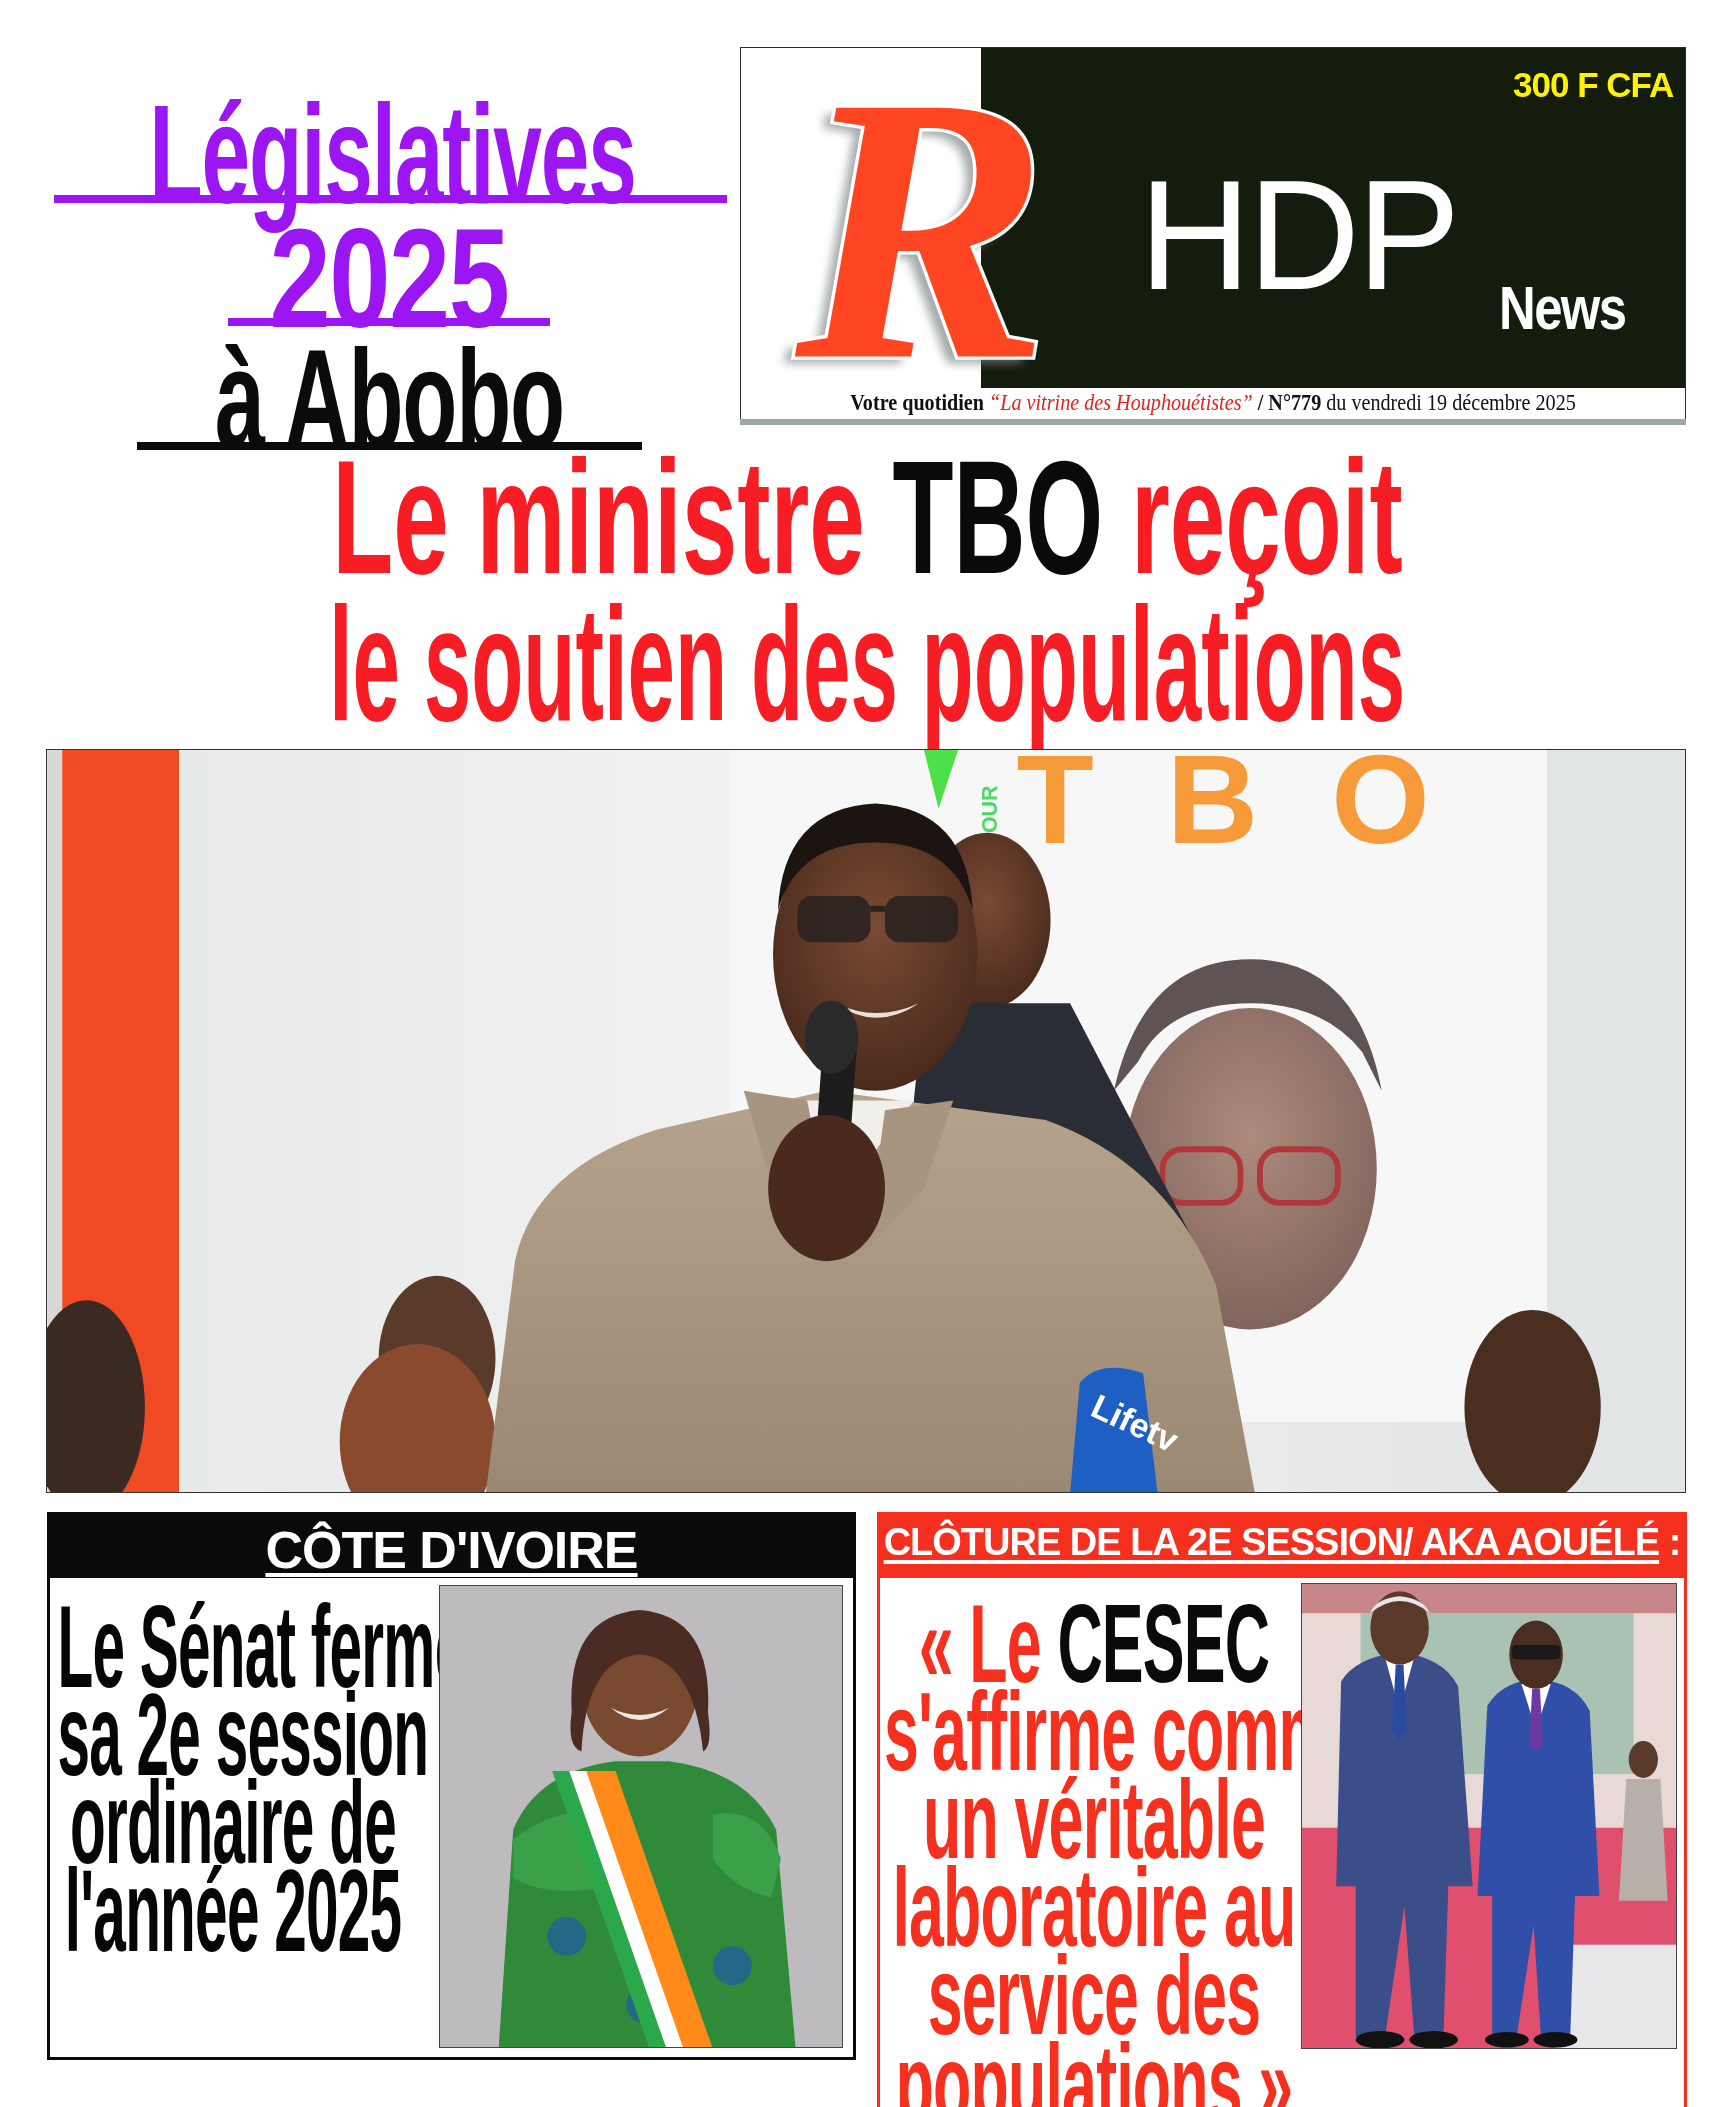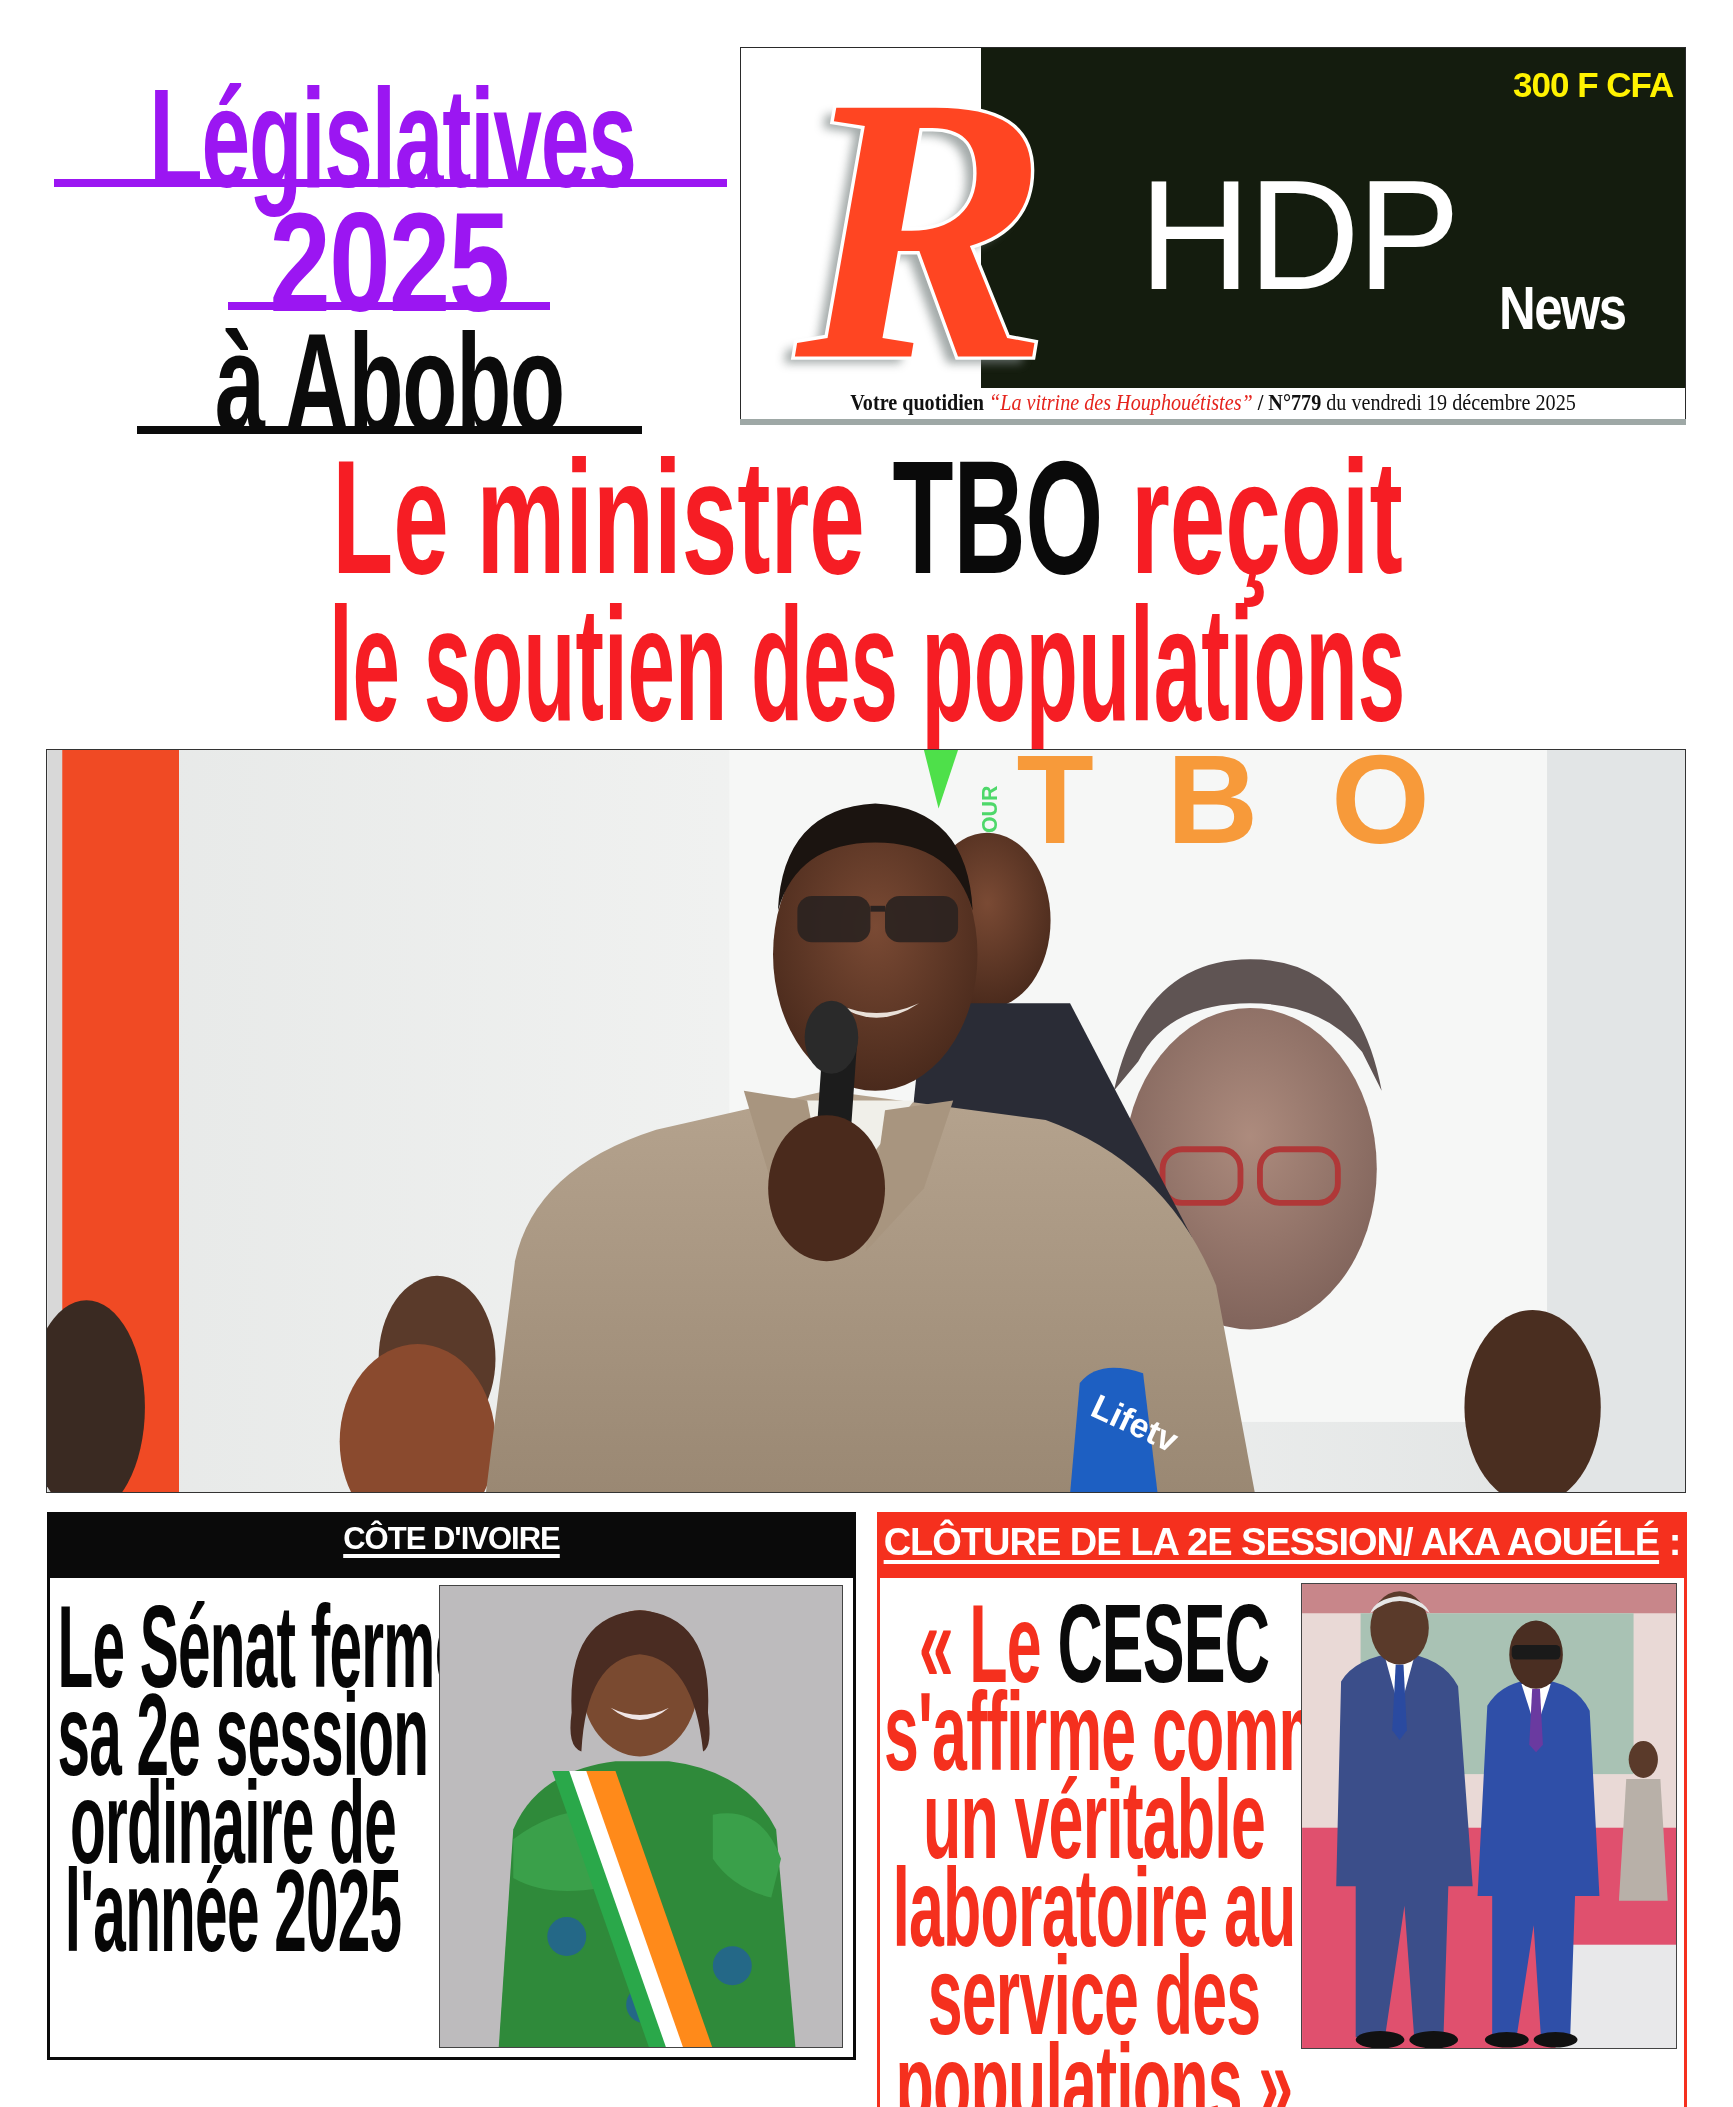--- a/index.html
+++ b/index.html
@@ -29,33 +29,33 @@
   .headline .dark { color: #0a0a0a; }
 
   
   .main-photo { position: absolute; left: 46px; top: 749px; width: 1640px; height: 744px; border: 1px solid #333; box-sizing: border-box; overflow: hidden; background: #eef0ef; }
 
   
   .box-left { position: absolute; left: 47px; top: 1512px; width: 809px; height: 548px; border: 3.9px solid #0a0a0a; box-sizing: border-box; background: #fff; }
   .box-left .box-head { position: absolute; left: 0; top: 0; right: 0; height: 63px; background: #0a0a0a; }
   .box-right { position: absolute; left: 877px; top: 1512px; width: 810px; height: 712px; border: 3.9px solid #f5301e; box-sizing: border-box; background: #fff; }
   .box-right .box-head { position: absolute; left: 0; top: 0; right: 0; height: 63px; background: #f5301e; }
-  .box-label { position: absolute; left: 0; right: 0; top: 6.8px; text-align: center; color: #fff; font-weight: 700; font-size: 31px; letter-spacing: -1px; white-space: nowrap; line-height: 1.1; }
+  .box-label { position: absolute; left: 0; right: 0; top: 6.8px; text-align: center; color: #fff; font-weight: 700; font-size: 52px; letter-spacing: -1px; white-space: nowrap; line-height: 1.1; }
   .box-label span.u { text-decoration: underline; text-decoration-thickness: 3.9px; text-underline-offset: 4.9px; }
   .box-title { position: absolute; text-align: center; font-weight: 700; line-height: 1; white-space: nowrap; transform-origin: center top; letter-spacing: -1.5px; }
   .box-title div { height: 88px; }
   .left-title { left: 7.8px; top: 73px; width: 351px; color: #060606; font-size: 117px; transform: scaleX(0.5); width: 702px; left: -168px; }
   .right-title { left: 3.9px; top: 73px; width: 419px; color: #f5301e; font-size: 107px; }
   .right-title .dark { color: #0a0a0a; }
   .sub-photo { position: absolute; border: 1px solid #444; box-sizing: border-box; overflow: hidden; }
 </style>
 </head>
 <body>
 
-<div class="abs" style="left:0;top:0;width:731px;height:438px;">
+<div class="abs" style="left:0;top:16px;width:731px;height:438px;">
   <div class="kicker-line kicker-purple" style="left:54px;width:673px;top:57px;font-size:141px;transform:scaleX(0.62);width:1085px;left:-150px;">Législatives</div>
   <div class="uline" style="left:54px;top:179px;width:673px;background:#9b16f2;"></div>
 
   <div class="kicker-line kicker-purple" style="left:228px;width:322px;top:181px;font-size:141px;transform:scaleX(0.78);width:412px;left:183px;">2025</div>
   <div class="uline" style="left:228px;top:302px;width:322px;background:#9b16f2;"></div>
 
   <div class="kicker-line kicker-black" style="top:302px;font-size:141px;transform:scaleX(0.64);width:789px;left:-4.9px;">à Abobo</div>
   <div class="uline" style="left:137px;top:426px;width:505px;background:#0b0b0b;"></div>
 </div>
 

